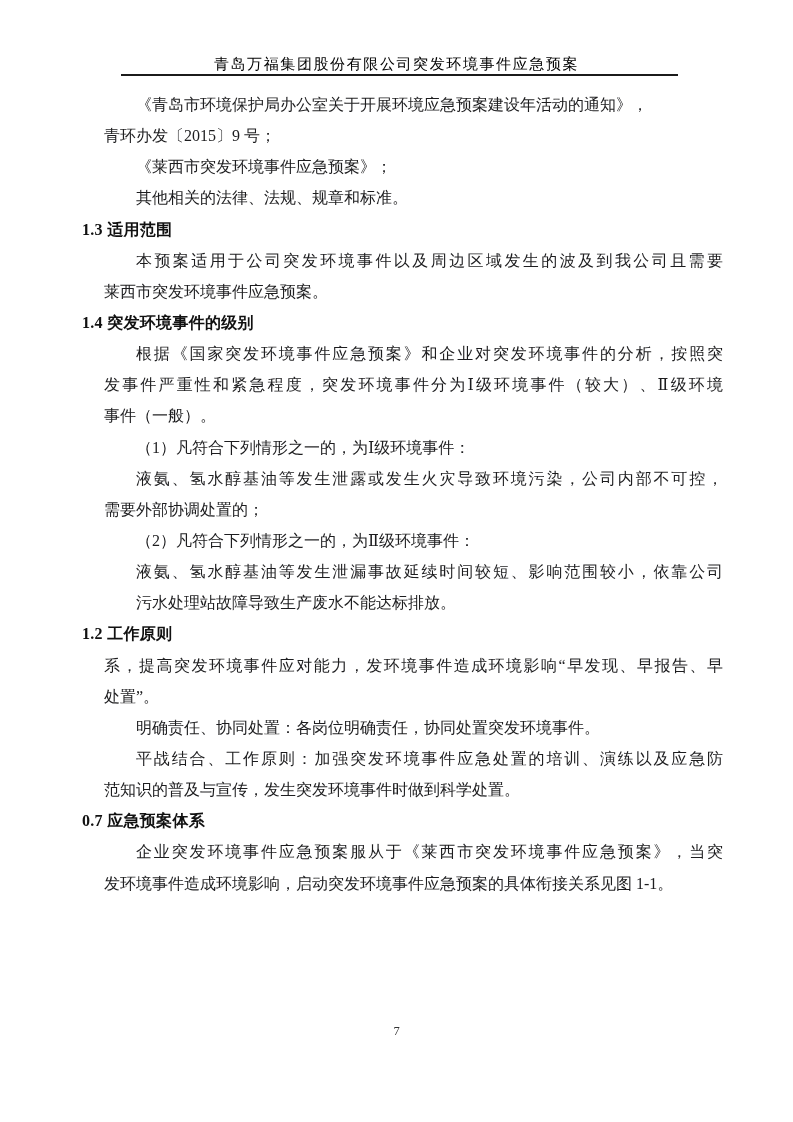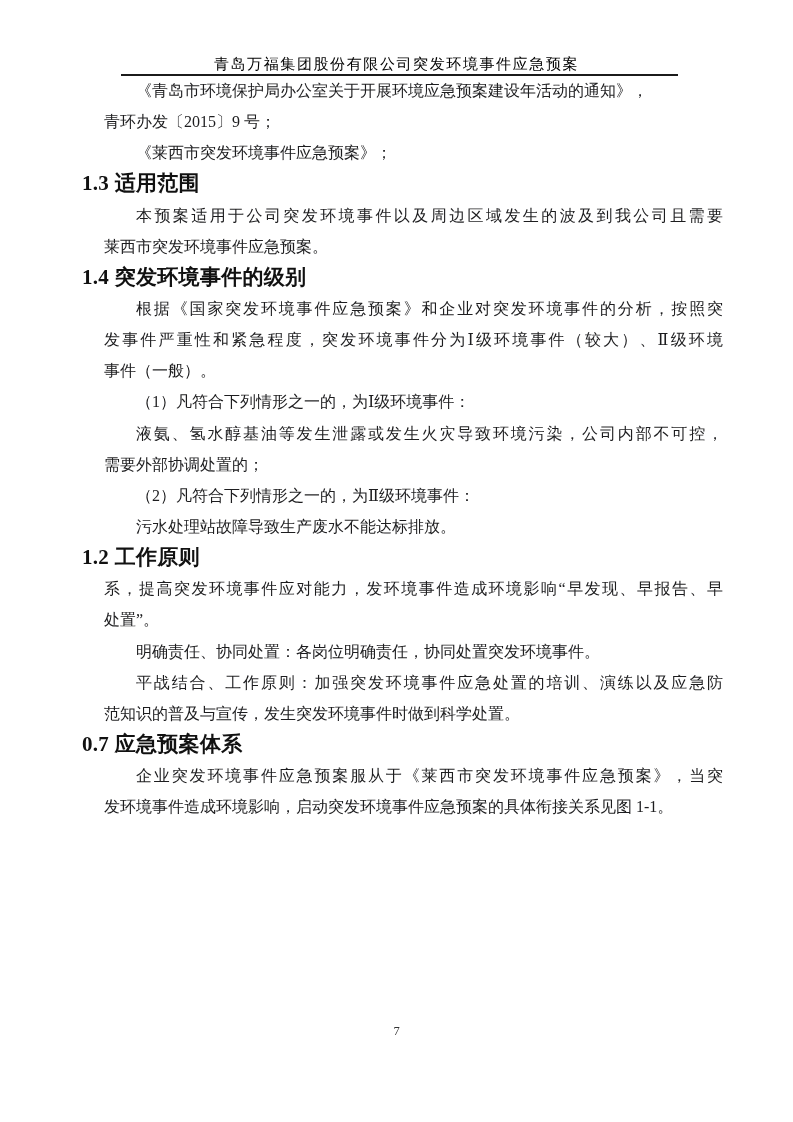--- a/index.html
+++ b/index.html
@@ -29,39 +29,39 @@
   .title-rule {
     position: absolute;
     top: 74px;
     left: 121px;
     width: 557px;
     height: 2px;
     background: #1b1b1b;
   }
   .doc-body {
     position: absolute;
-    top: 75px;
+    top: 89px;
     left: 104px;
     width: 619px;
     font-size: 16px;
     line-height: 31.15px;
     color: #1d1d1f;
   }
   .ln {
     height: 31.15px;
     overflow: visible;
   }
   .ind { text-indent: 32px; }
   .fill {
     text-align: justify;
     text-align-last: justify;
   }
   .hd {
     font-weight: 700;
-    font-size: 21px;
+    font-size: 16px;
     margin-left: -22px;
     letter-spacing: 0.3px;
     color: #111111;
   }
   .pageno {
     position: absolute;
     top: 1024px;
     left: 0;
     width: 100%;
     text-align: center;
@@ -75,31 +75,33 @@
 <div class="page">
 
   <div class="doc-title">青岛万福集团股份有限公司突发环境事件应急预案</div>
 
   <div class="title-rule"></div>
 
   <div class="doc-body">
     <div class="ln ind">《青岛市环境保护局办公室关于开展环境应急预案建设年活动的通知》，</div>
     <div class="ln">青环办发〔2015〕9 号；</div>
     <div class="ln ind">《莱西市突发环境事件应急预案》；</div>
+    <div class="ln ind">其他相关的法律、法规、规章和标准。</div>
     <div class="ln hd">1.3 适用范围</div>
     <div class="ln ind fill">本预案适用于公司突发环境事件以及周边区域发生的波及到我公司且需要</div>
     <div class="ln">莱西市突发环境事件应急预案。</div>
     <div class="ln hd">1.4 突发环境事件的级别</div>
     <div class="ln ind fill">根据《国家突发环境事件应急预案》和企业对突发环境事件的分析，按照突</div>
     <div class="ln fill">发事件严重性和紧急程度，突发环境事件分为Ⅰ级环境事件（较大）、Ⅱ级环境</div>
     <div class="ln">事件（一般）。</div>
     <div class="ln ind">（1）凡符合下列情形之一的，为Ⅰ级环境事件：</div>
     <div class="ln ind fill">液氨、氢水醇基油等发生泄露或发生火灾导致环境污染，公司内部不可控，</div>
     <div class="ln">需要外部协调处置的；</div>
     <div class="ln ind">（2）凡符合下列情形之一的，为Ⅱ级环境事件：</div>
+    <div class="ln ind fill">液氨、氢水醇基油等发生泄漏事故延续时间较短、影响范围较小，依靠公司</div>
     <div class="ln ind">污水处理站故障导致生产废水不能达标排放。</div>
     <div class="ln hd">1.2 工作原则</div>
     <div class="ln fill">系，提高突发环境事件应对能力，发环境事件造成环境影响“早发现、早报告、早</div>
     <div class="ln">处置”。</div>
     <div class="ln ind">明确责任、协同处置：各岗位明确责任，协同处置突发环境事件。</div>
     <div class="ln ind fill">平战结合、工作原则：加强突发环境事件应急处置的培训、演练以及应急防</div>
     <div class="ln">范知识的普及与宣传，发生突发环境事件时做到科学处置。</div>
     <div class="ln hd">0.7 应急预案体系</div>
     <div class="ln ind fill">企业突发环境事件应急预案服从于《莱西市突发环境事件应急预案》，当突</div>
     <div class="ln">发环境事件造成环境影响，启动突发环境事件应急预案的具体衔接关系见图 1-1。</div>

